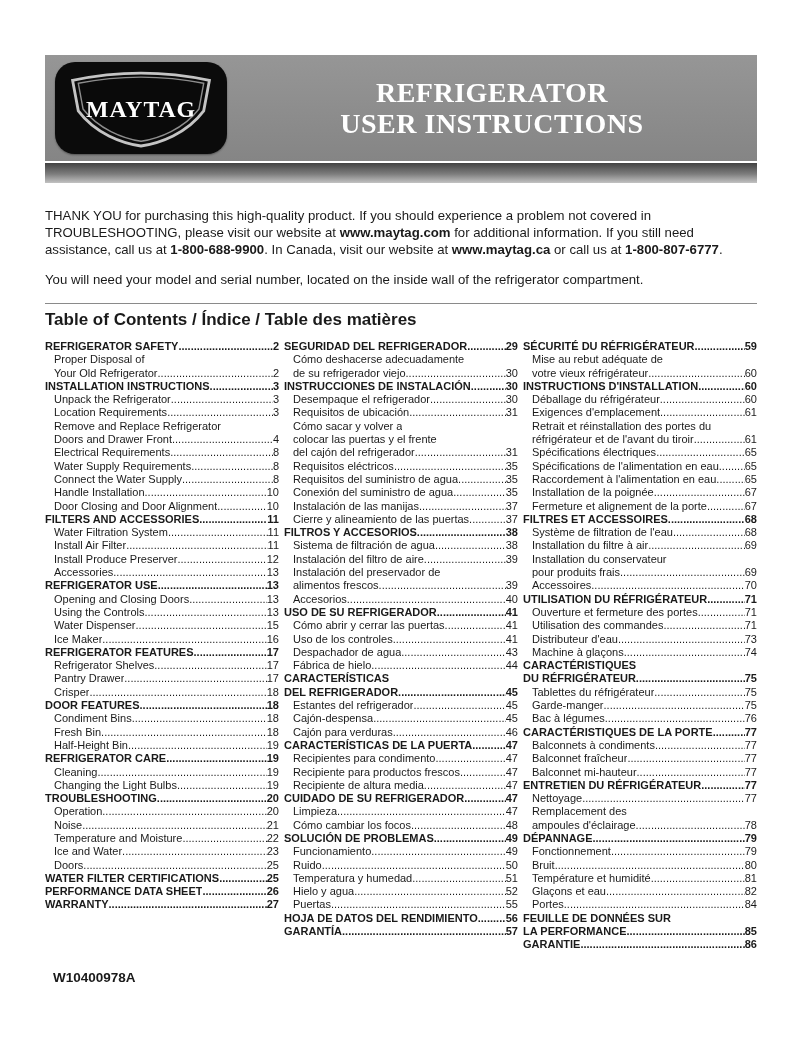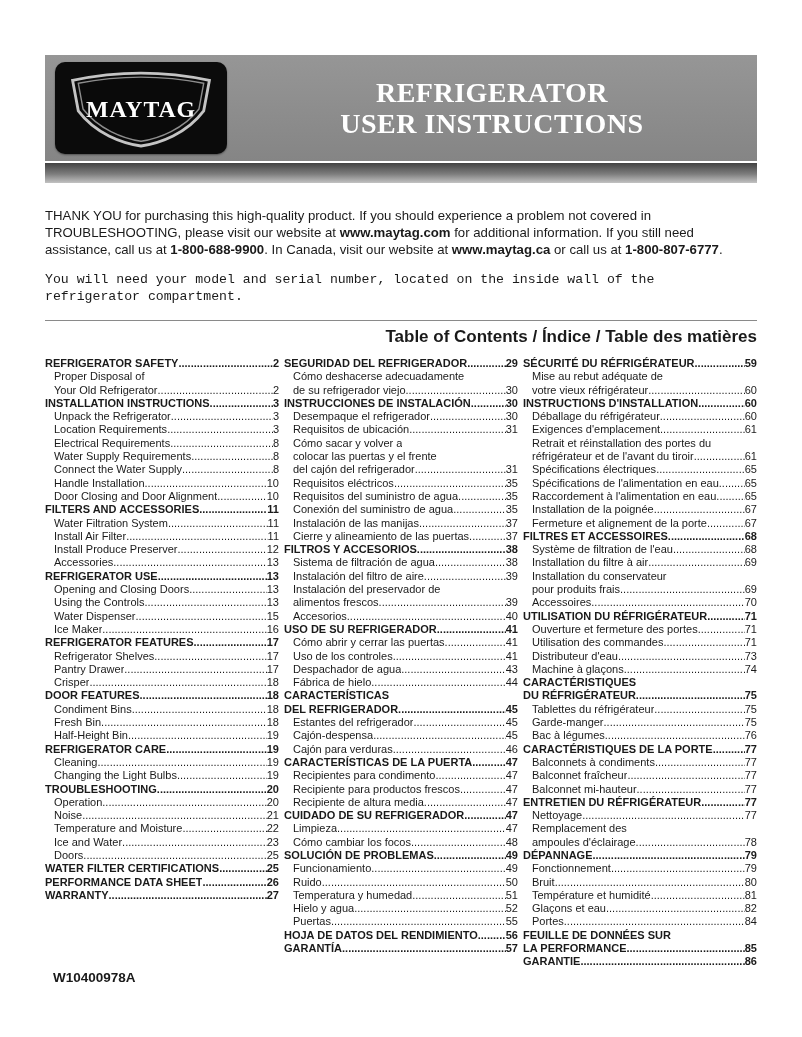--- a/index.html
+++ b/index.html
@@ -7,40 +7,40 @@
     width:802px; height:1037px; margin:0 auto; background:#ffffff;
     position:relative; box-sizing:border-box; padding:55px 45px 0 45px;
     font-family:"Liberation Sans", sans-serif; color:#1a1a1a;
   }
   
   .header-band {
     height:106px; background:linear-gradient(180deg,#969696,#858585);
     display:flex; align-items:center;
   }
   .logo-box {
-    width:172px; height:92px; background:#0b0b0b; border-radius:10px;
+    width:172px; height:92px; background:#0b0b0b; border-radius:20px;
     margin-left:10px; display:flex; align-items:center; justify-content:center;
     box-shadow:0 1px 2px rgba(0,0,0,.4);
   }
   .header-titles {
     flex:1; text-align:center; color:#ffffff;
     font-family:"Liberation Serif", serif; font-weight:bold;
     font-size:28px; line-height:1.12; letter-spacing:.5px;
   }
   .header-stripe {
     height:20px; margin-top:2px;
     background:linear-gradient(180deg,#424242 0%, #7d7d7d 55%, #c2c2c2 100%);
   }
   
   .intro { margin:24px 0 10px 0; font-size:13.2px; line-height:17px; }
   .intro b { font-weight:bold; }
-  .note { margin:13px 0 0 0; font-size:13.2px; line-height:17px;font-family:Liberation Mono, monospace; }
+  .note { margin:13px 0 0 0; font-size:13.2px; line-height:17px; }
   .divider { border:none; border-top:1.5px solid #8a8a8a; margin:15px 0 6px 0; }
   
-  .toc-title { text-align:right; font-weight:bold; font-size:17px; margin:4px 0 10px 0; }
+  .toc-title { text-align:left; font-weight:bold; font-size:17px; margin:4px 0 10px 0; }
   .toc-wrap { display:flex; gap:5px; }
   .toc-col { flex:1 1 0; min-width:0; }
   .toc-entry { padding-left:9px; }
   .toc-entry.toc-bold { padding-left:0; font-weight:bold; }
   .toc-line {
     display:flex; align-items:baseline; white-space:nowrap; overflow:hidden;
     font-size:11px; line-height:13.3px;
   }
   .toc-label { flex:0 1 auto; overflow:hidden; }
   .toc-dots { flex:1 1 4px; min-width:4px; overflow:hidden; }
@@ -117,20 +117,30 @@
         </div>
         <div class="toc-entry">
           <div class="toc-line">
             <span class="toc-label">Location Requirements</span>
             <span class="toc-dots"></span>
             <span class="toc-page">3</span>
           </div>
         </div>
         <div class="toc-entry">
           <div class="toc-line">
+            <span class="toc-label">Remove and Replace Refrigerator</span>
+          </div>
+          <div class="toc-line">
+            <span class="toc-label">Doors and Drawer Front</span>
+            <span class="toc-dots"></span>
+            <span class="toc-page">4</span>
+          </div>
+        </div>
+        <div class="toc-entry">
+          <div class="toc-line">
             <span class="toc-label">Electrical Requirements</span>
             <span class="toc-dots"></span>
             <span class="toc-page">8</span>
           </div>
         </div>
         <div class="toc-entry">
           <div class="toc-line">
             <span class="toc-label">Water Supply Requirements</span>
             <span class="toc-dots"></span>
             <span class="toc-page">8</span>

